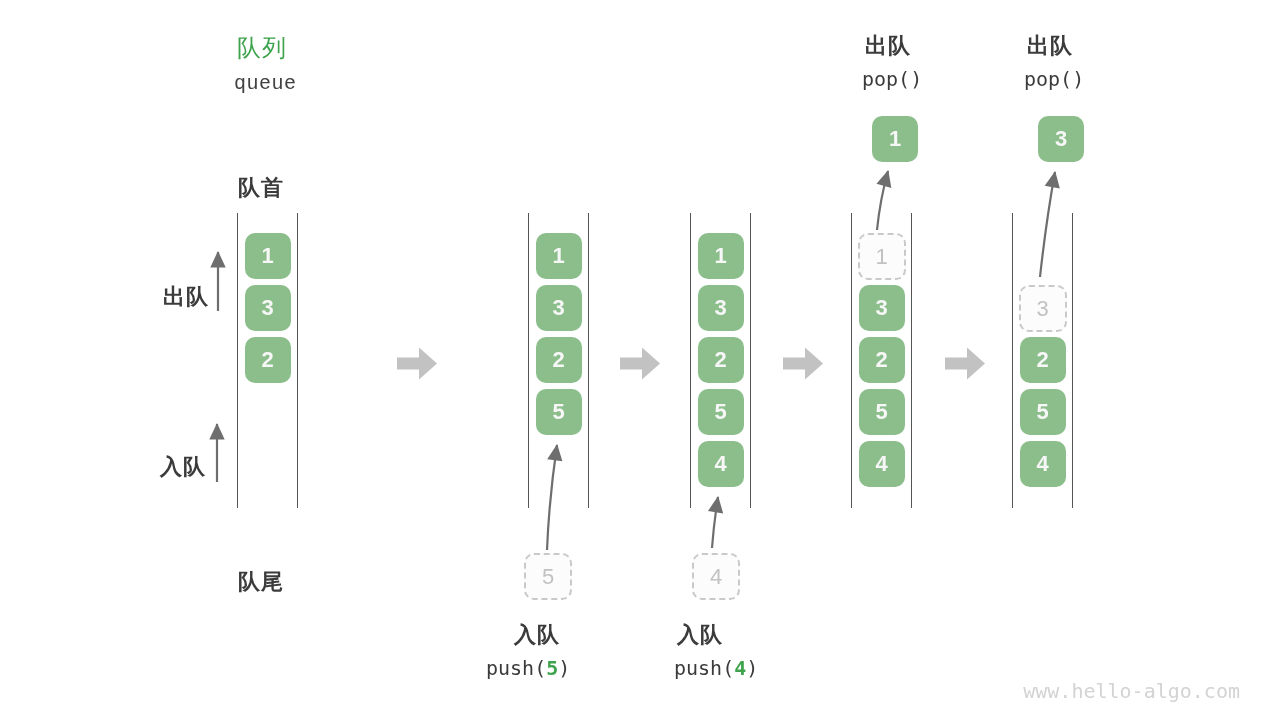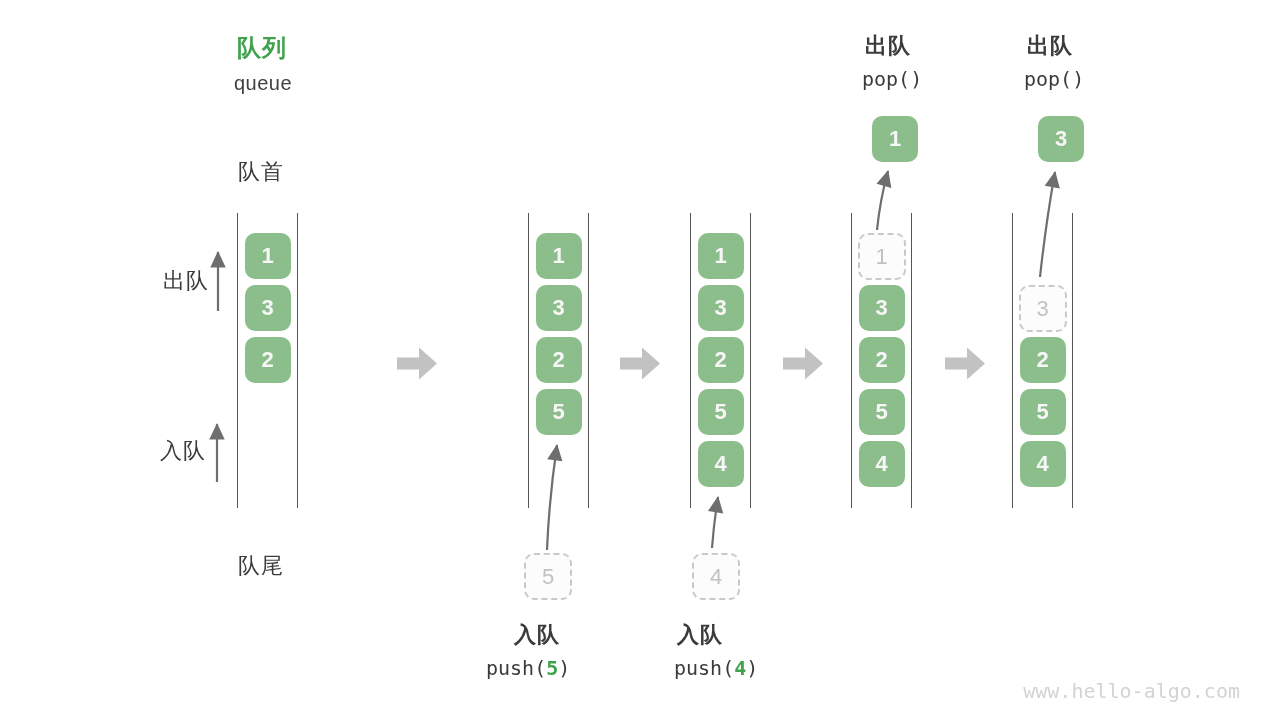--- a/index.html
+++ b/index.html
@@ -2,23 +2,23 @@
 <html><head>
 <meta charset="utf-8">
 <style>
   html,body{margin:0;padding:0;background:#ffffff;}
   .canvas{
     position:relative;width:1280px;height:720px;background:#ffffff;overflow:hidden;
     font-family:"Liberation Sans", sans-serif;color:#3d3d3d;
   }
   .abs{position:absolute;}
   
-  .title-zh{font-size:24px;font-weight:bold;color:#3fa34d;letter-spacing:1px;}
-  .title-en{font-size:20px;color:#414141;letter-spacing:0.5px;}
-  .zh-label{font-size:22px;font-weight:normal;color:#3b3b3b;letter-spacing:1px;}
+  .title-zh{font-size:24px;font-weight:normal;color:#3fa34d;letter-spacing:1px;}
+  .title-en{font-size:20px;color:#414141;letter-spacing:0.5px;font-family:Liberation Mono, monospace;}
+  .zh-label{font-size:22px;font-weight:bold;color:#3b3b3b;letter-spacing:1px;margin-top:16px;}
   
   .col{
     position:absolute;top:213px;height:295px;width:61px;box-sizing:border-box;
     border-left:1.6px solid #555555;border-right:1.6px solid #555555;
   }
   
   .box{
     width:46px;height:46px;border-radius:10px;background:#8cbe8c;
     color:#f7f7f7;font-size:22px;font-weight:bold;
     display:flex;align-items:center;justify-content:center;

